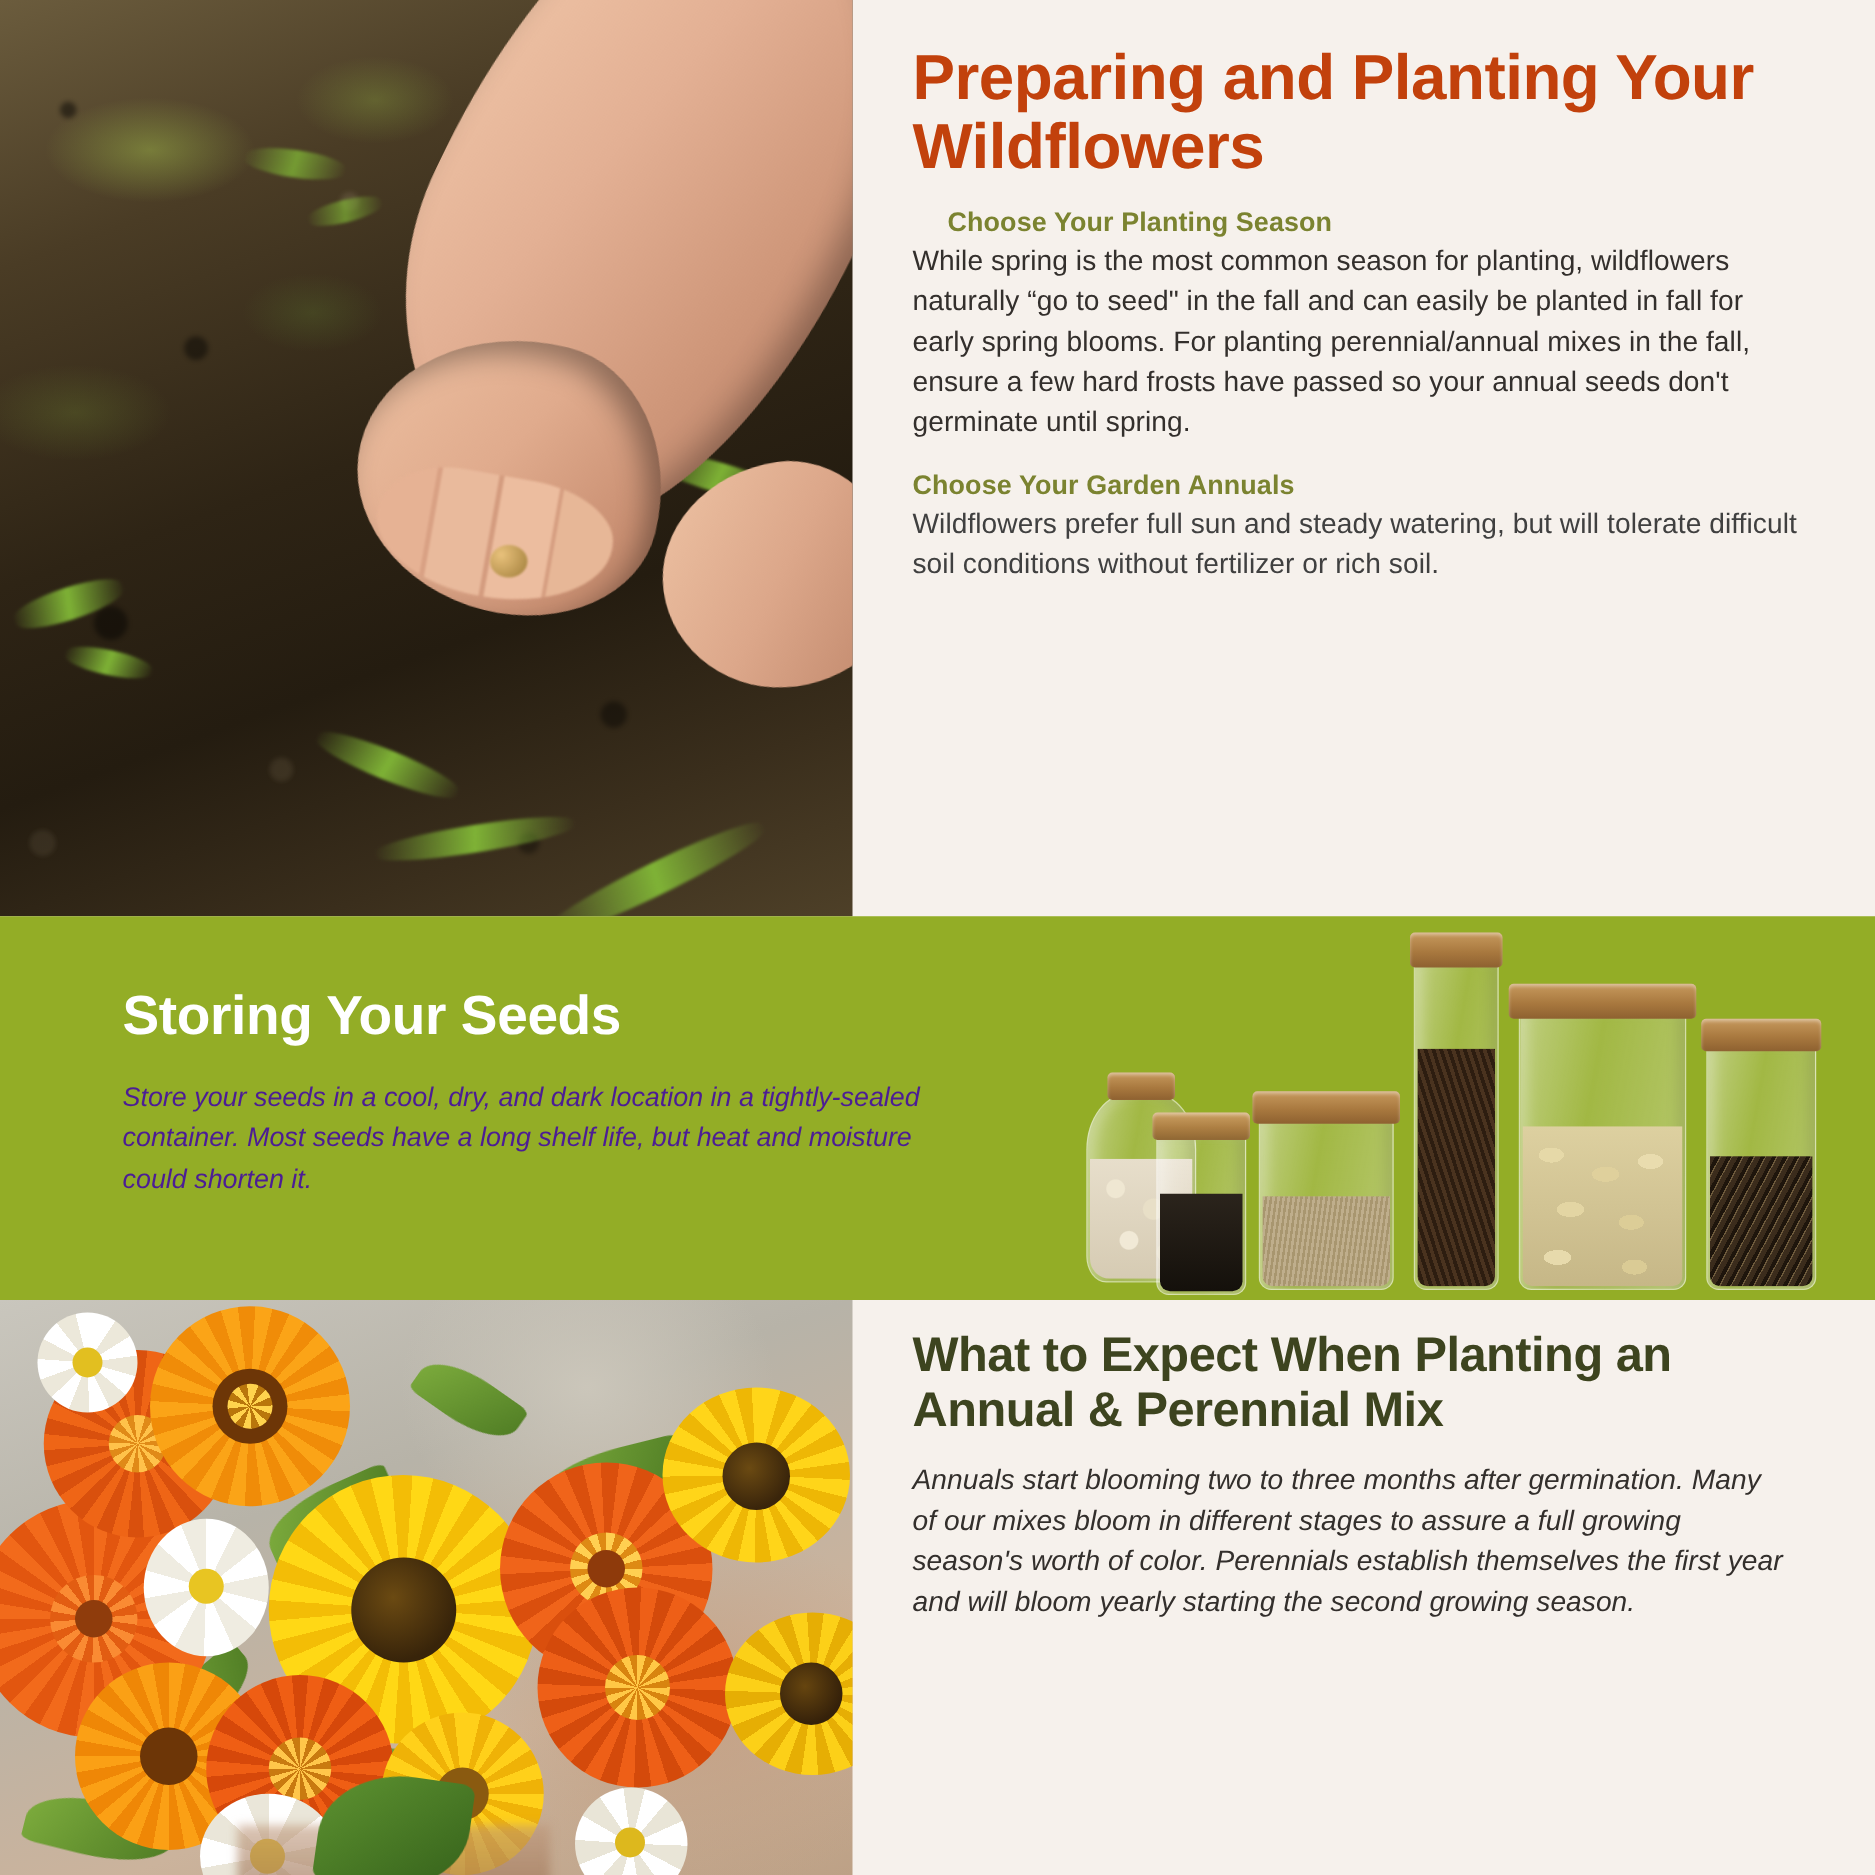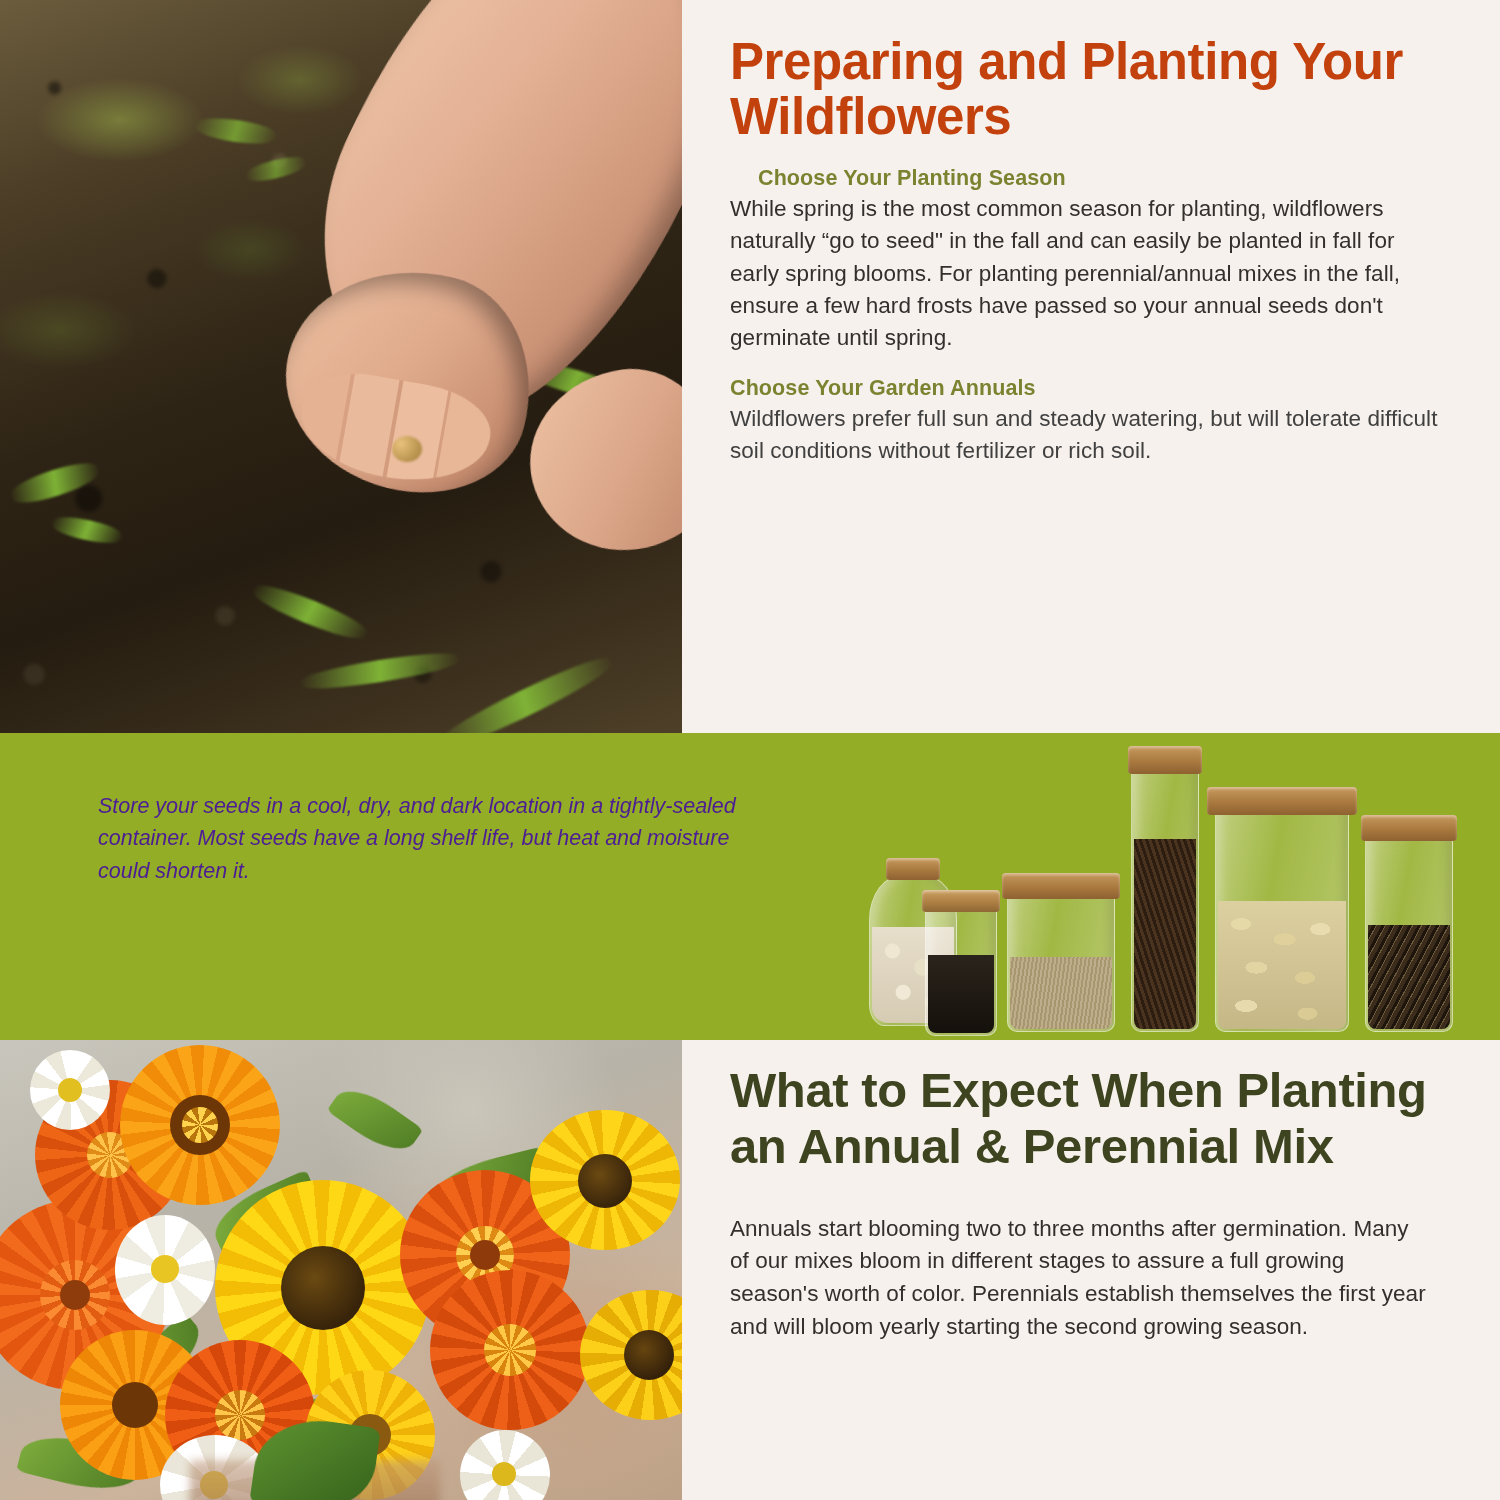--- a/index.html
+++ b/index.html
@@ -97,23 +97,23 @@
   h3.sub{margin:0 0 2px 0;font-size:21.5px;font-weight:700;letter-spacing:.1px;}
   p.body{margin:0;font-size:22.5px;line-height:1.43;letter-spacing:.05px;}
   .blk{margin-top:22px;}
 
   #store-text{position:absolute;left:98px;top:57px;width:650px;}
   h2.band-title{margin:0 0 26px 0;font-size:44px;font-weight:700;line-height:1.05;
     letter-spacing:-.3px;font-stretch:condensed;}
   p.band-body{margin:0;font-size:21.5px;line-height:1.5;}
 
   #bottom-text{position:absolute;left:730px;top:1063px;width:700px;}
-  h2.title2{margin:0;font-size:49px;line-height:1.14;font-weight:700;
+  h2.title2{margin:0;font-size:39px;line-height:1.14;font-weight:700;
     letter-spacing:-.4px;font-stretch:condensed;}
-  #bottom-text p.body{margin-top:38px;font-size:22.5px;line-height:1.45;}
+  #bottom-text p.body{margin-top:16px;font-size:22.5px;line-height:1.45;font-style:italic;}
 </style>
 </head>
 <body style="background: rgb(246, 241, 236);">
 
 <div class="page">
 
   <div class="photo" id="photo-soil">
     <div class="soil-grain"></div>
 
     <div class="sprout" style="left:10px;top:470px;width:90px;height:26px;transform:rotate(-18deg);"></div>
@@ -146,20 +146,21 @@
       <p class="body" style="color: #404040;">Wildflowers prefer full sun and steady watering, but will tolerate difficult soil conditions without fertilizer or rich soil.</p>
     </div>
 
     <div class="blk">
     </div>
   </div>
 
   <div id="green-band" style="background: rgb(147, 173, 38);">
 
     <div id="store-text">
+      <h2 class="band-title" style="color: rgb(255, 255, 255);">Storing Your Seeds</h2>
       <p class="band-body" style="color: #4c1d95; font-style: italic;">Store your seeds in a cool, dry, and dark location in a tightly-sealed container. Most seeds have a long shelf life, but heat and moisture could shorten it.</p>
     </div>
 
     <div id="photo-jars">
 
       <div class="jar" style="left:14px;bottom:14px;width:86px;height:150px;border-radius:40% 40% 18% 18%/30% 30% 14% 14%;">
         <div class="cork" style="left:16px;right:16px;"></div>
         <div class="fill" style="height:96px;border-radius:0 0 16px 16px;background:
           radial-gradient(circle at 25% 25%,#efe7d2 0 7px,transparent 8px),
           radial-gradient(circle at 62% 42%,#e8dfc7 0 8px,transparent 9px),

